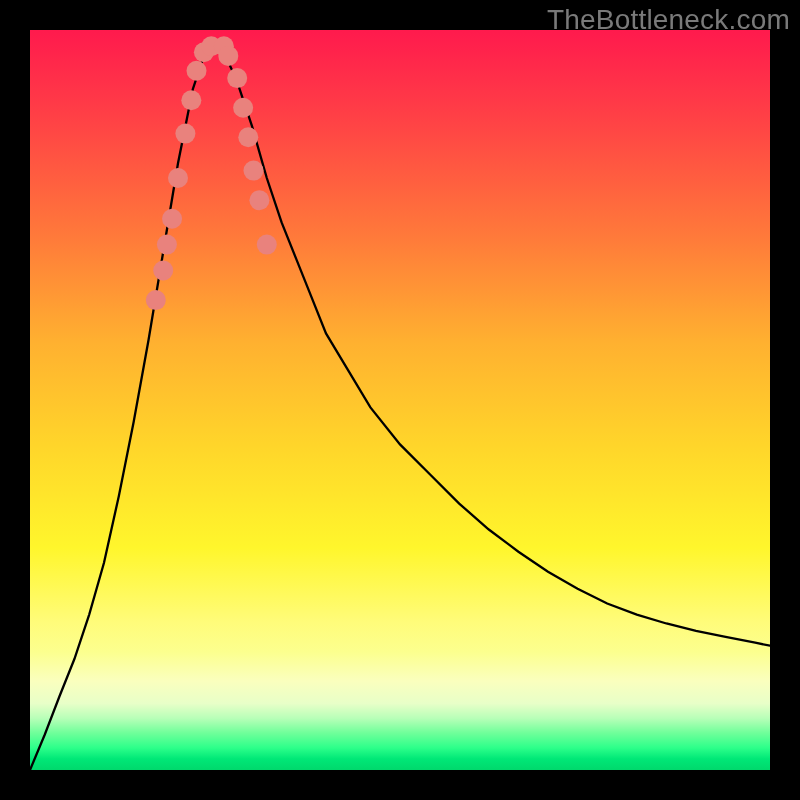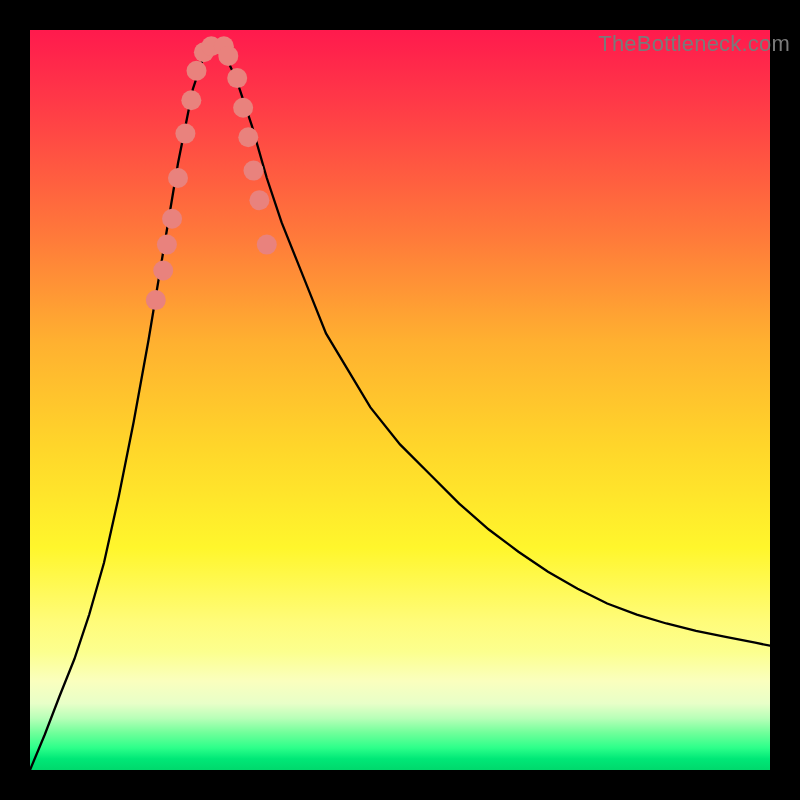--- a/index.html
+++ b/index.html
@@ -50,25 +50,24 @@
   .curve-layer, .points-layer {
     position: absolute;
     left: 0; top: 0; width: 100%; height: 100%;
     pointer-events: none;
   }
   .watermark {
     position: absolute;
     top: 4px;
     right: 10px;
     color: #7a7a7a;
-    font-size: 22px;
+    font-size: 28px;
     font-weight: 500;
     letter-spacing: 0.2px;
     user-select: none;
-    margin-top: 27px;
   }
 </style>
 </head>
 <body>
 
 <div class="frame">
   <div class="plot">
     <div class="gradient"></div>
     <svg class="curve-layer" viewBox="0 0 740 740" preserveAspectRatio="none">
       <path id="curve-path" fill="none" stroke-width="2.3" stroke-linecap="round" d="M0.00 740.00 L14.80 704.48 L29.60 666.00 L44.40 629.00 L59.20 584.60 L74.00 532.80 L88.80 466.20 L103.60 392.20 L118.40 310.80 L133.20 222.00 L148.00 133.20 L162.80 59.20 L177.60 14.80 L192.40 18.50 L207.20 51.80 L222.00 96.20 L236.80 148.00 L251.60 192.40 L266.40 229.40 L281.20 266.40 L296.00 303.40 L318.20 340.40 L340.40 377.40 L370.00 414.40 L399.60 444.00 L429.20 473.60 L458.80 499.50 L488.40 521.70 L518.00 541.68 L547.60 558.70 L577.20 573.50 L606.80 584.60 L636.40 593.48 L666.00 600.88 L695.60 606.80 L725.20 612.72 L740.00 615.68" stroke="#000000"></path>

